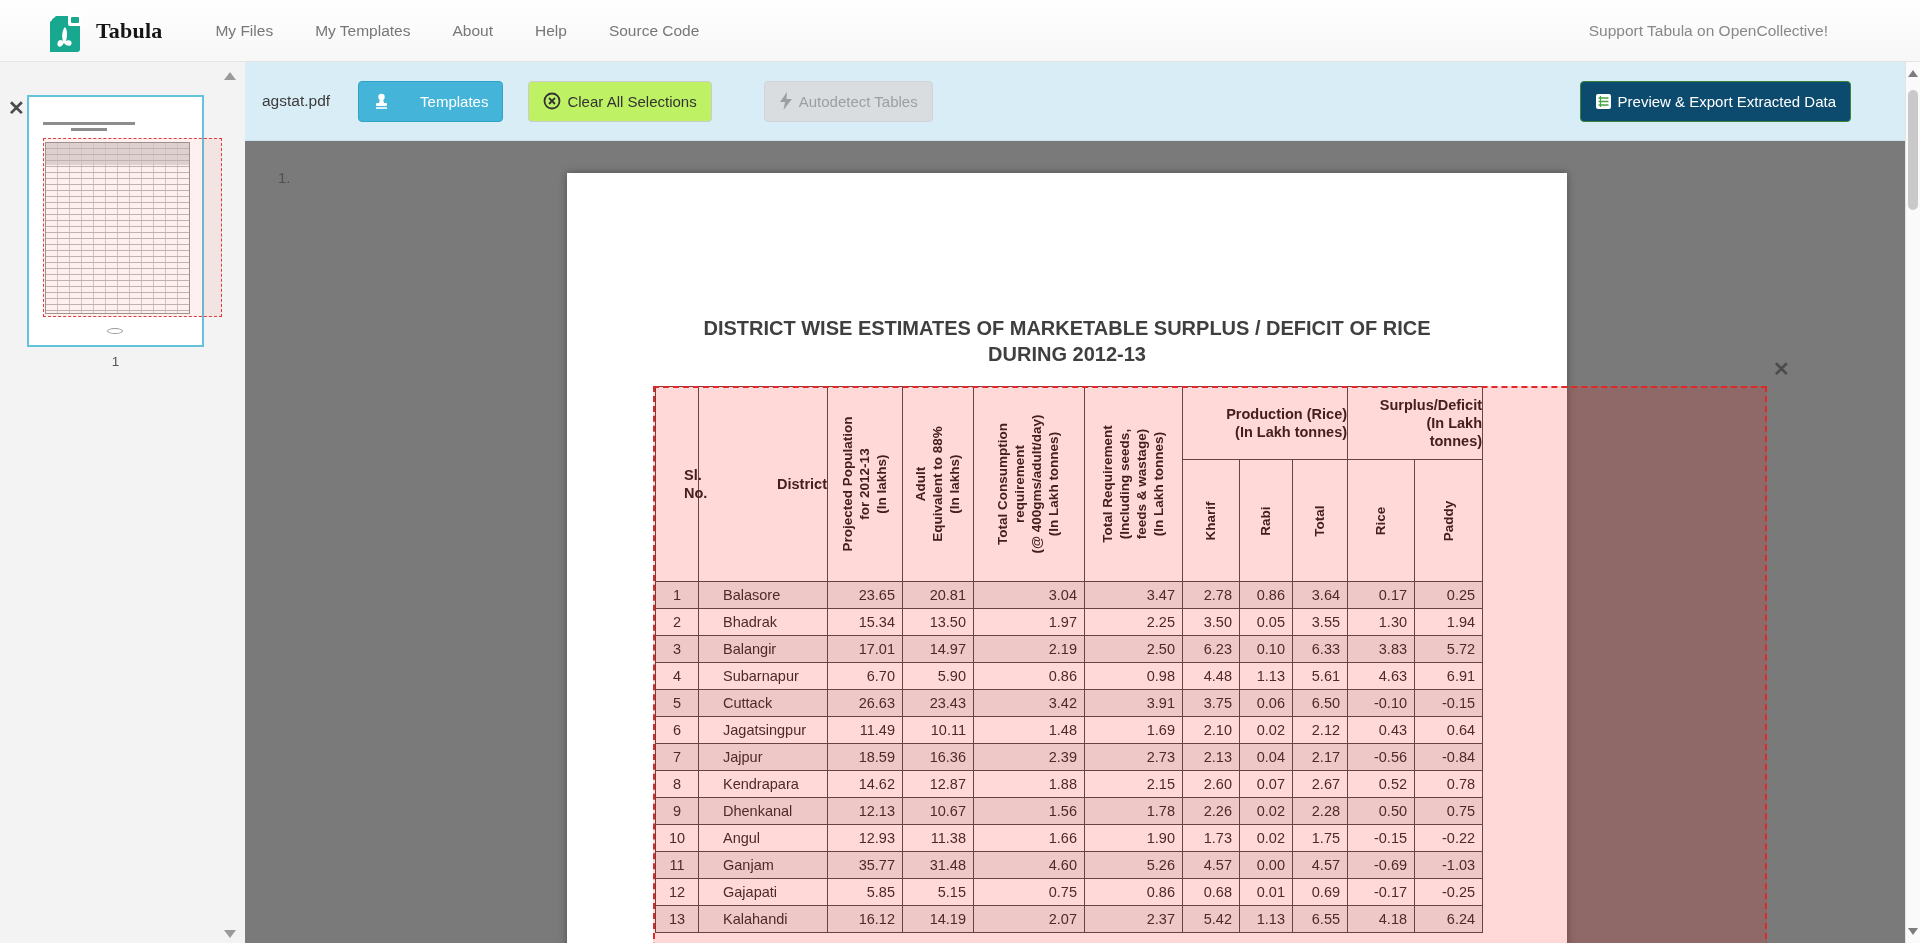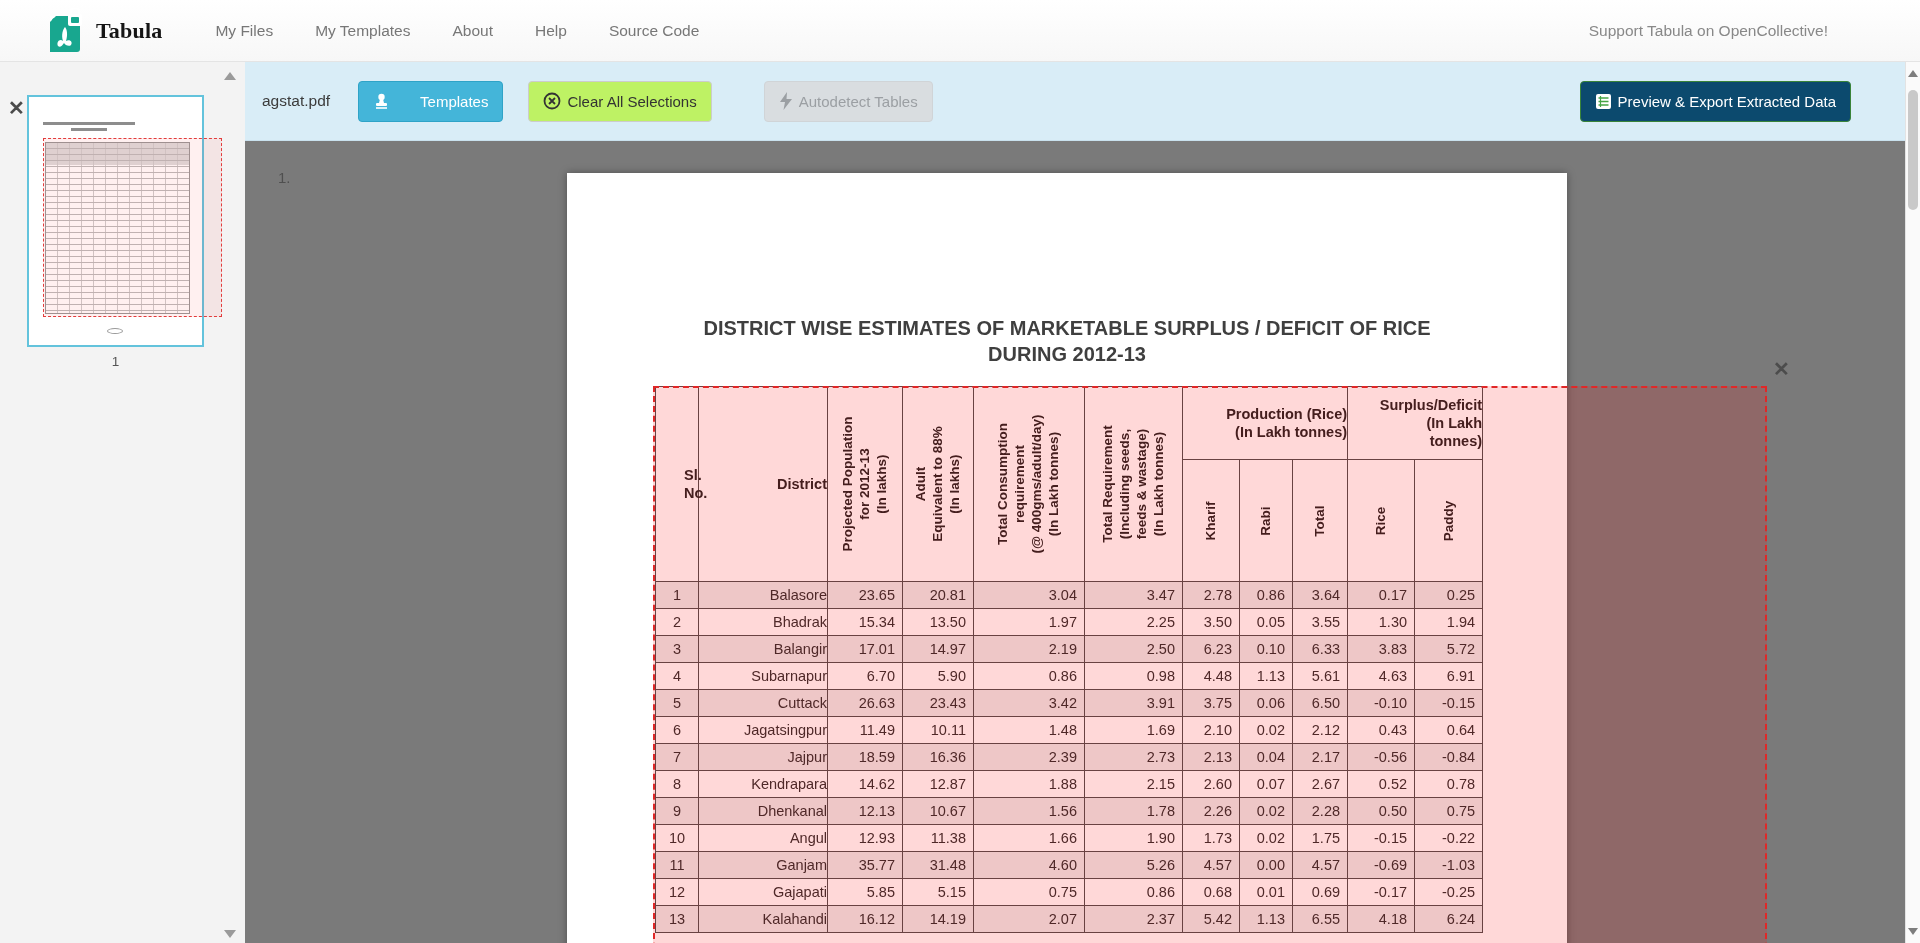--- a/index.html
+++ b/index.html
@@ -78,21 +78,21 @@
   th.rot > div { position:absolute; left:50%; top:50%;
     transform:translate(-50%,-50%) rotate(-90deg);
     font-size:13.5px; font-weight:bold; color:#222; text-align:center;
     white-space:pre-line; line-height:1.25; }
   th.rot.tall > div { width:184px; }
   th.rot.short > div { width:114px; }
   table.pdftable tbody tr { height:27px; }
   table.pdftable tbody tr:nth-child(odd) { background:#ebebeb; }
   table.pdftable td { font-size:14.5px; color:#2e2e2e; }
   td.c-sl { text-align:center; }
-  td.c-dist { text-align:right; padding-left:14px; }
+  td.c-dist { text-align:left; padding-left:24px; }
   td.c-num { text-align:right; padding-right:7px; }
 
   
   .selection-overlay { position:absolute; left:408px; top:245px; width:1114px; height:712px;
     background:rgba(255,10,10,0.16); border:2px dashed #e12727; z-index:5; cursor:move; }
   .selection-close { position:absolute; left:1528px; top:218px; z-index:6;
     font-size:20px; font-weight:bold; color:#4c4c4c; cursor:pointer; line-height:1; }
 
   
   .scrollbar { position:absolute; right:0; top:62px; width:15px; height:881px;

